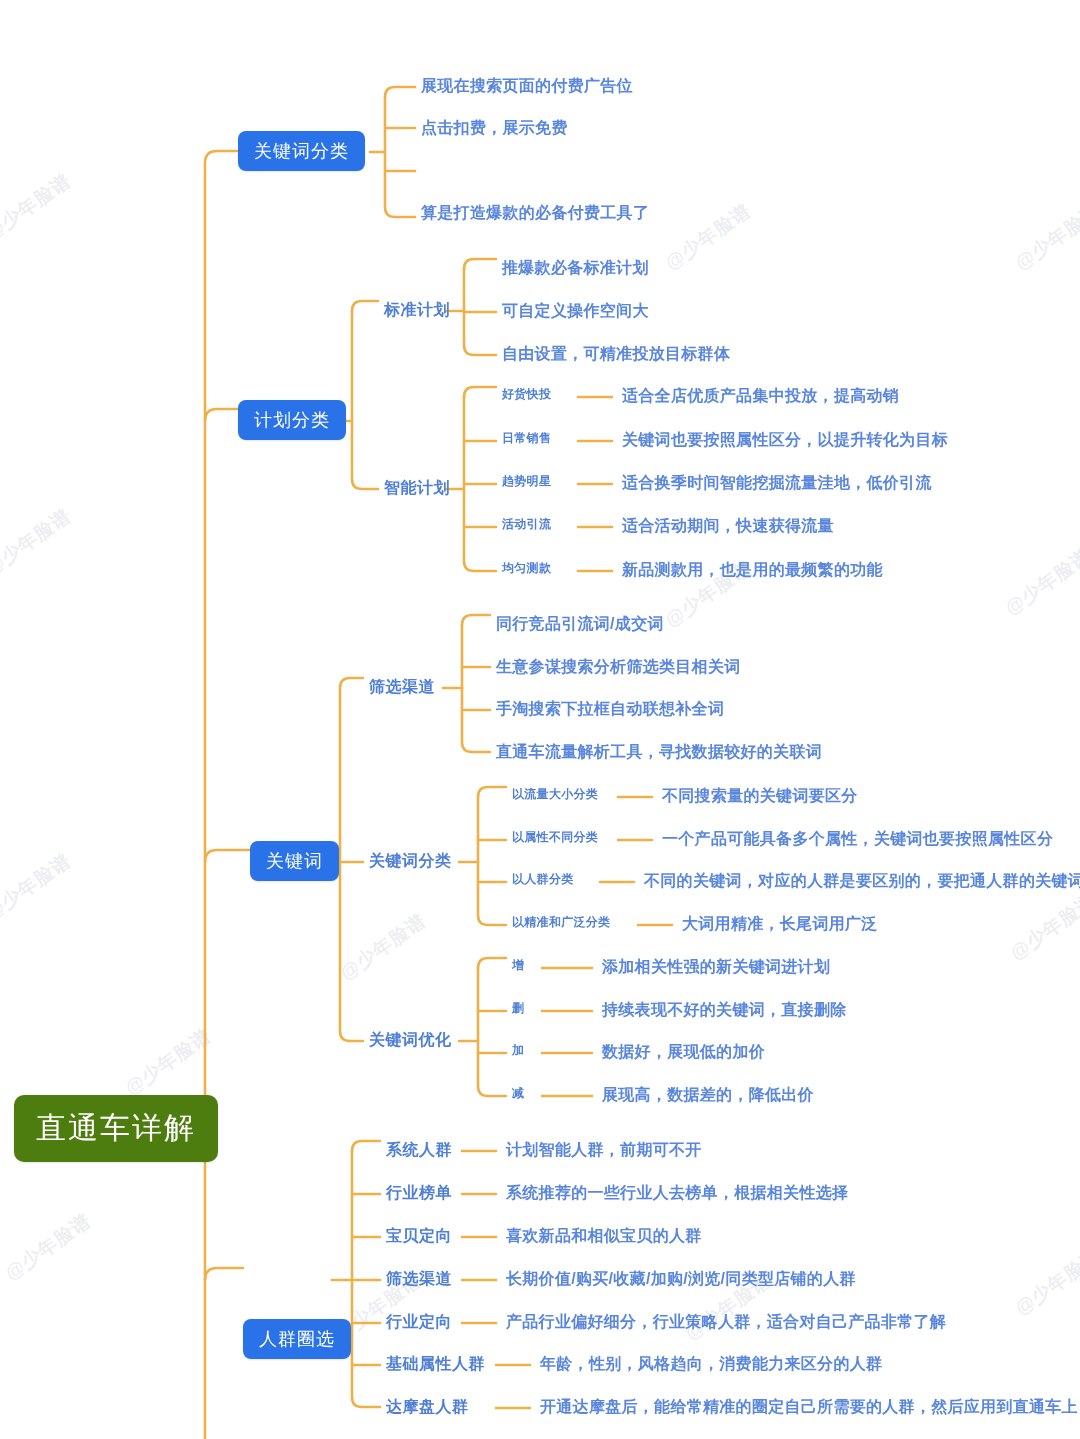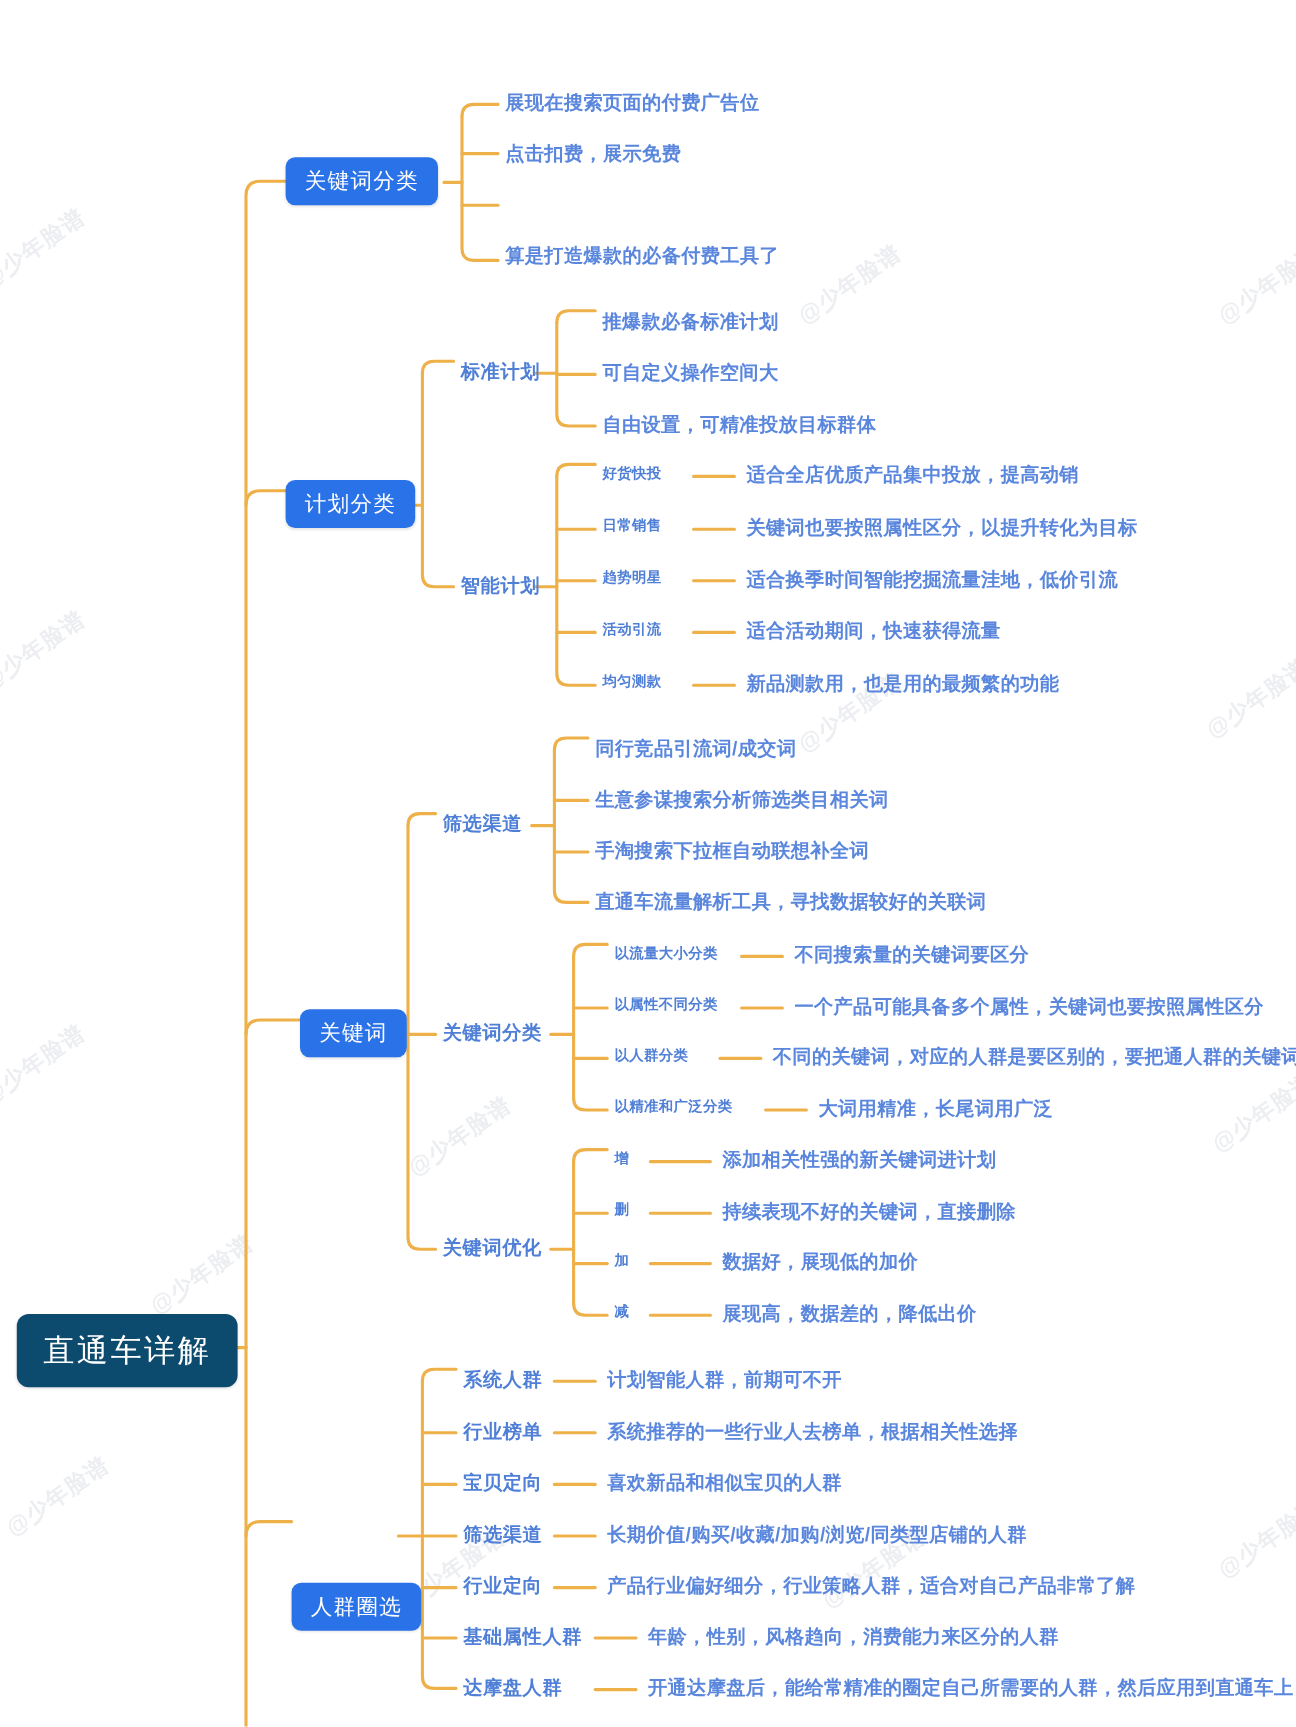--- a/index.html
+++ b/index.html
@@ -26,24 +26,24 @@
   }
 
   
   svg.links{position:absolute;left:0;top:0;width:1080px;height:1439px;pointer-events:none;}
   svg.links path,svg.links line{fill:none;stroke:#eeb14a;stroke-width:2.6;stroke-linecap:round;stroke-linejoin:round;}
 
   
   .node{position:absolute;white-space:nowrap;}
 
   .root{
-    background:#0c4a6e;
+    background:#4d7c0f;
     color:#fff;
     border-radius:10px;
-    font-size:26px;
+    font-size:30px;
     padding:13px 22px;
     letter-spacing:2px;
     box-shadow:0 1px 2px rgba(0,0,0,.10);
   }
   .lvl1{
     background:#2a72e8;
     color:#fff;
     border-radius:8px;
     font-size:18px;
     padding:8px 16px;

